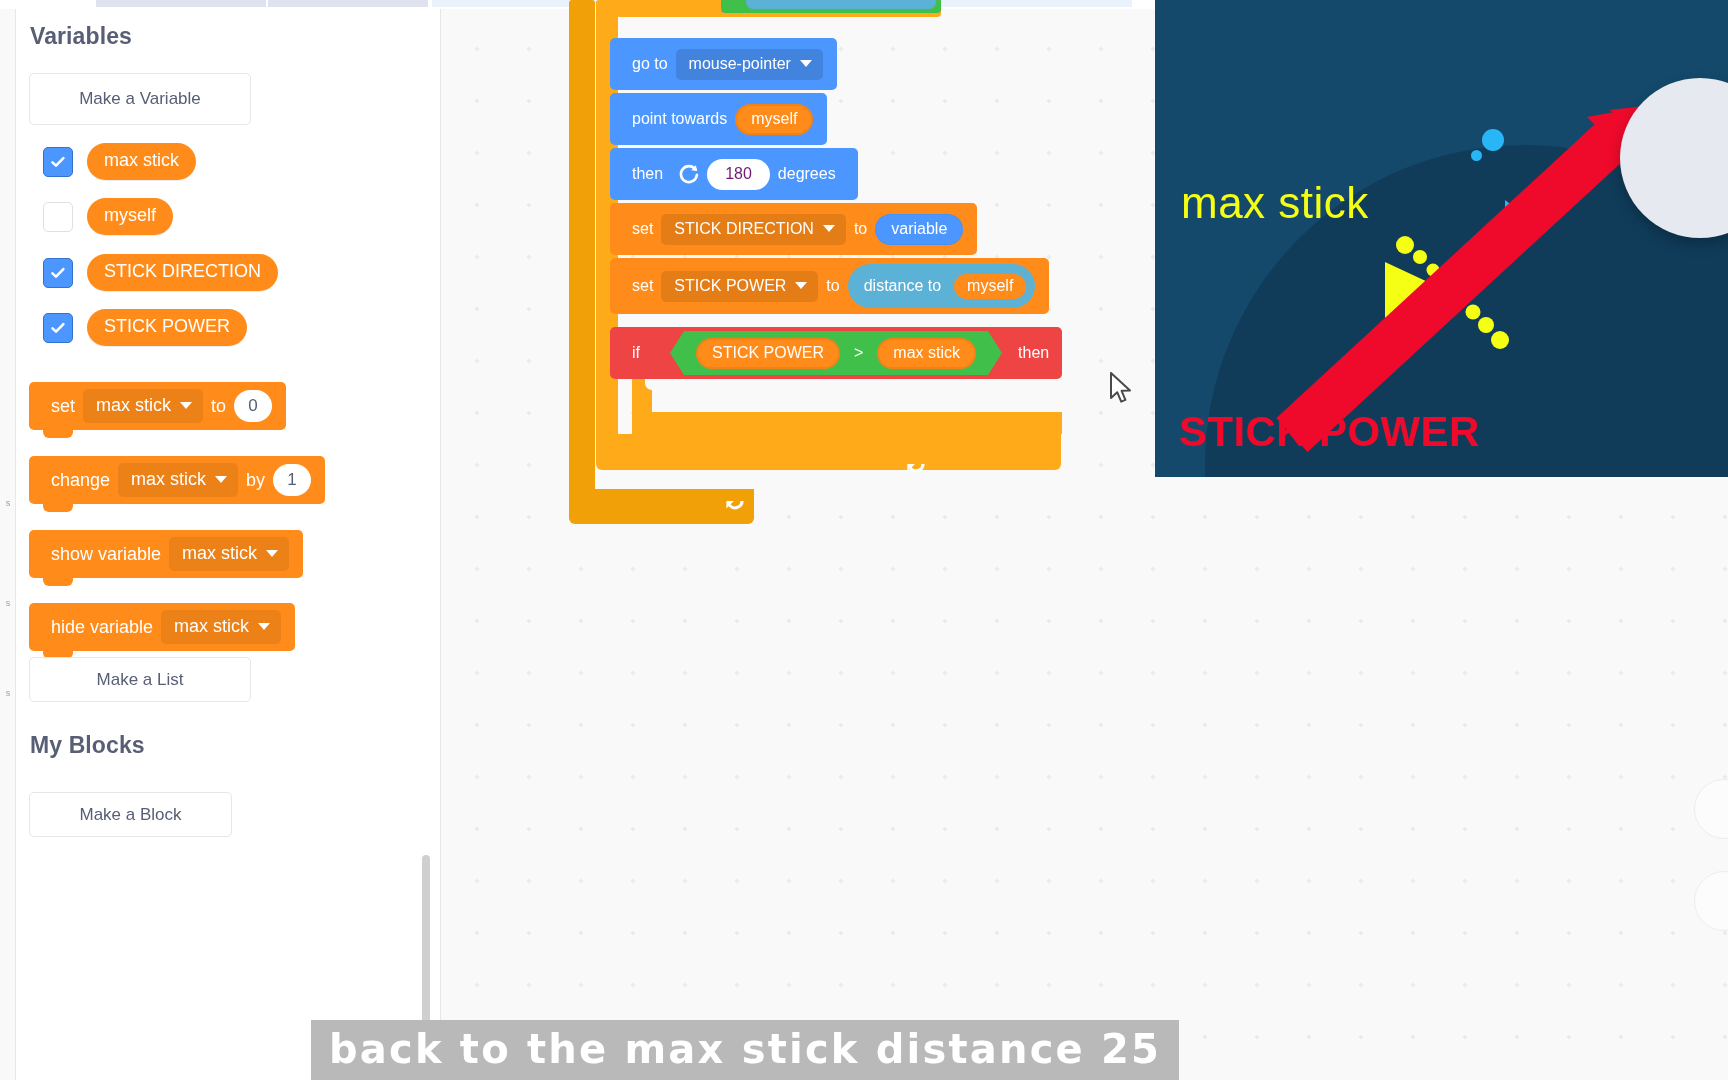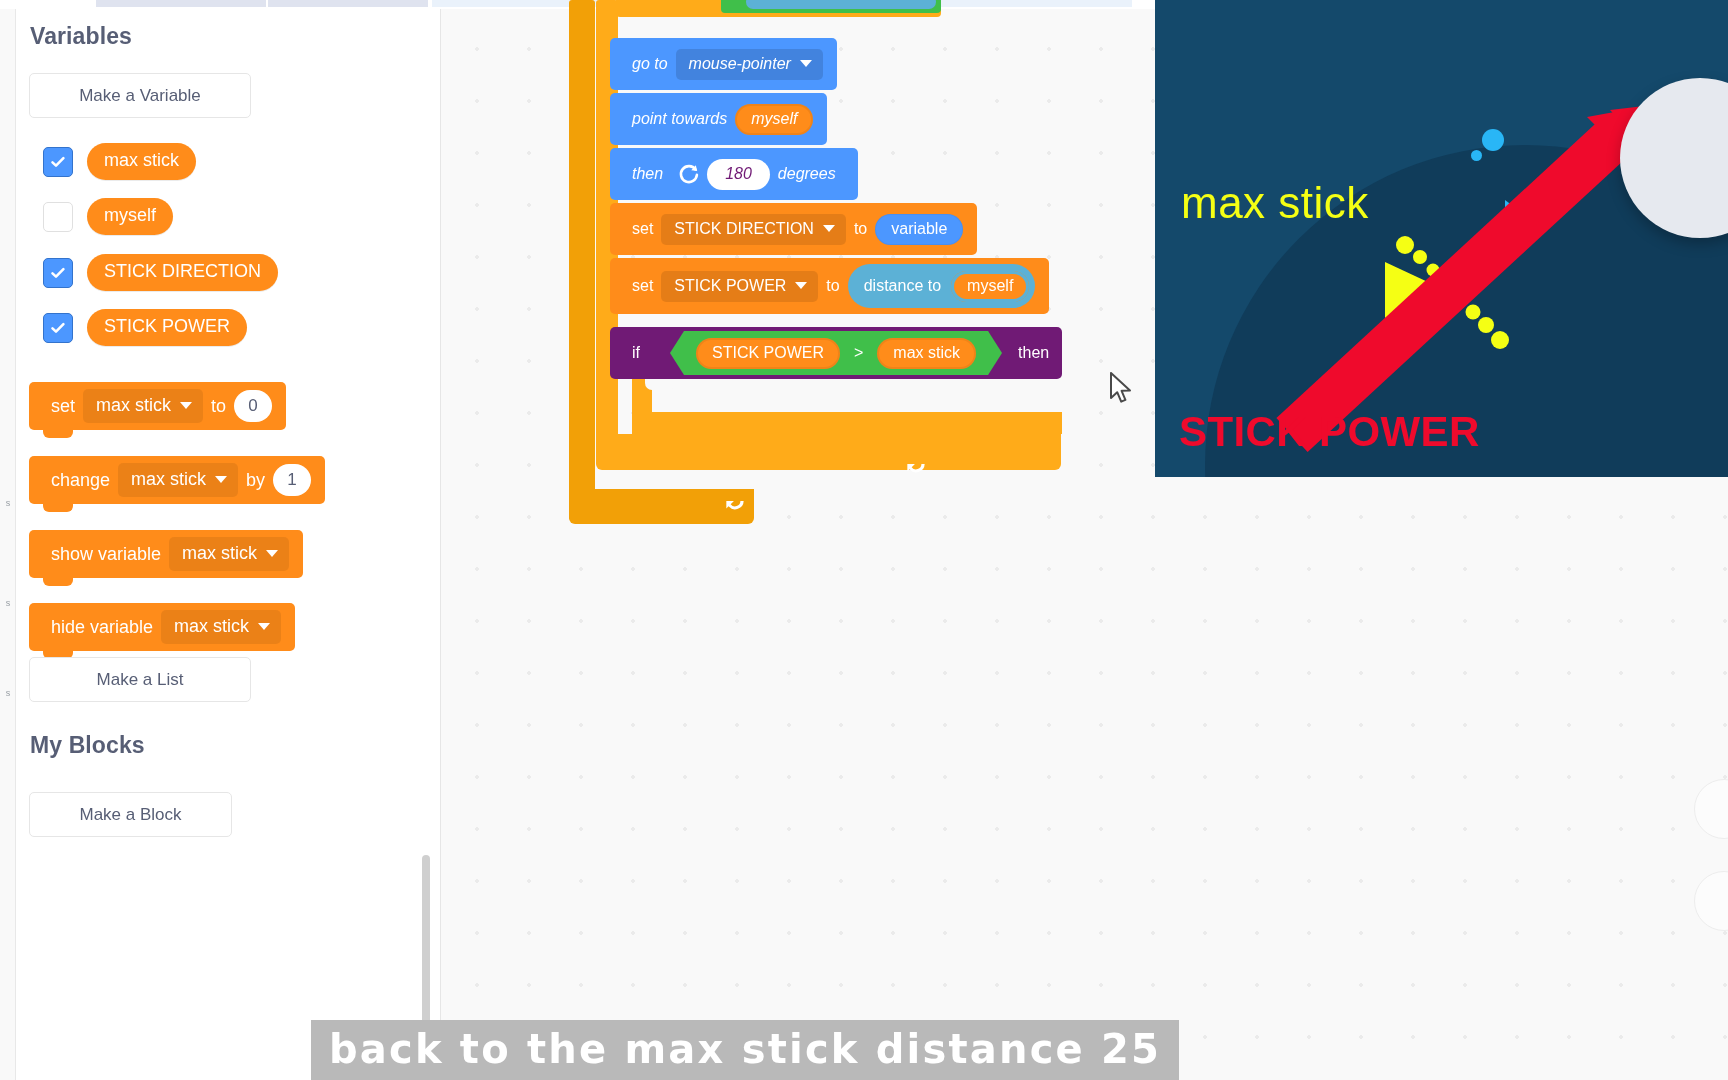--- a/index.html
+++ b/index.html
@@ -96,22 +96,22 @@
     background-image: radial-gradient(#e9e9e9 1.6px, transparent 1.7px);
     background-size: 52px 52px;
     background-position: 10px 14px;
     opacity: .85;
   }
 
   
   .blk { position:absolute; display:flex; align-items:center; border-radius:5px; color:#fff; cursor:pointer;}
   .blk .t { white-space:nowrap; }
 
-  .ctrl  { background:#701a75; }
-  .motion{ background:#4c97ff;font-style:italic; }
+  .ctrl  { background:#ef4444; }
+  .motion{ background:#4c97ff; }
   .vars  { background:#ff8c1a; }
   .sens  { background:#5cb1d6; }
 
   .inset-drop {
     background:rgba(0,0,0,0.10); border-radius:5px;
     display:flex; align-items:center; gap:9px;
     padding:6px 11px 7px 13px; white-space:nowrap;
   }
   .round-in {
     background:#4c97ff; border-radius:999px; padding:6px 16px 7px;
@@ -186,21 +186,21 @@
   <div class="cat-rail">
     <div class="cat-dot" style="top:490px">s</div>
     <div class="cat-dot" style="top:590px">s</div>
     <div class="cat-dot" style="top:680px">s</div>
   </div>
 
   <div class="palette">
 
     <div class="cat-title" style="left:14px; top:14px;">Variables</div>
 
-    <div class="pal-button" style="left:13px; top:64px; width:222px; height:45px;">Make a Variable</div>
+    <div class="pal-button" style="left:13px; top:64px; width:222px; height:52px;">Make a Variable</div>
 
     <div class="var-row" style="left:27px; top:134px;">
       <div class="checkbox on">
         <svg class="tick" viewBox="0 0 16 16">
           <path d="M2.5 8.4 L6 11.6 L13.4 4.2" fill="none" stroke="#fff" stroke-width="2.6" stroke-linecap="round" stroke-linejoin="round"></path>
         </svg>
       </div>
       <div class="var-pill">max stick</div>
     </div>
 

